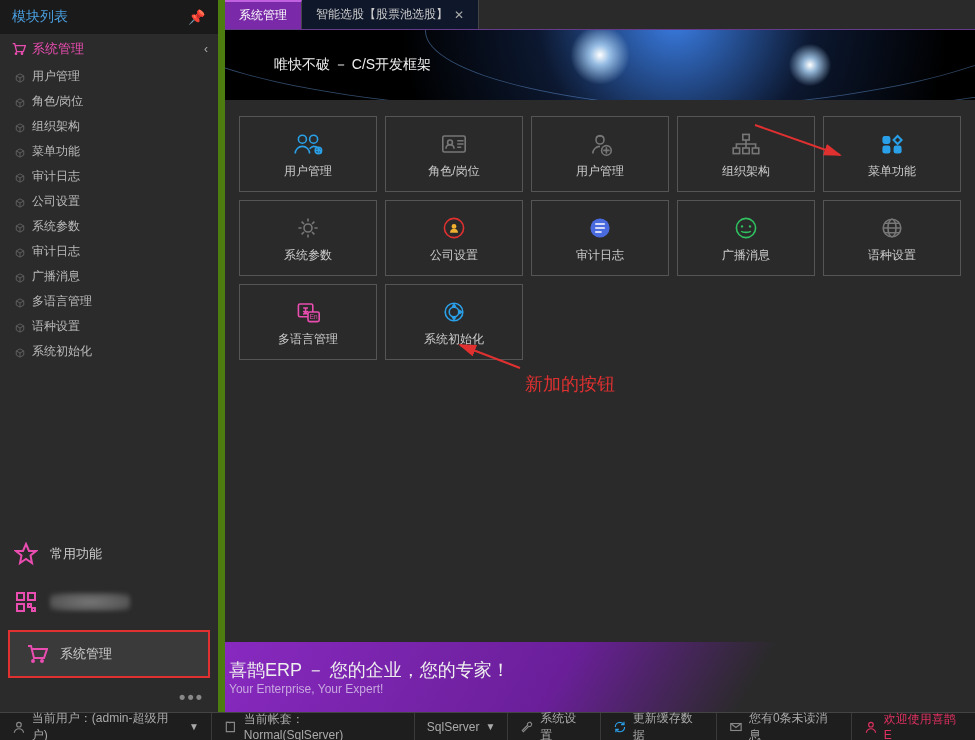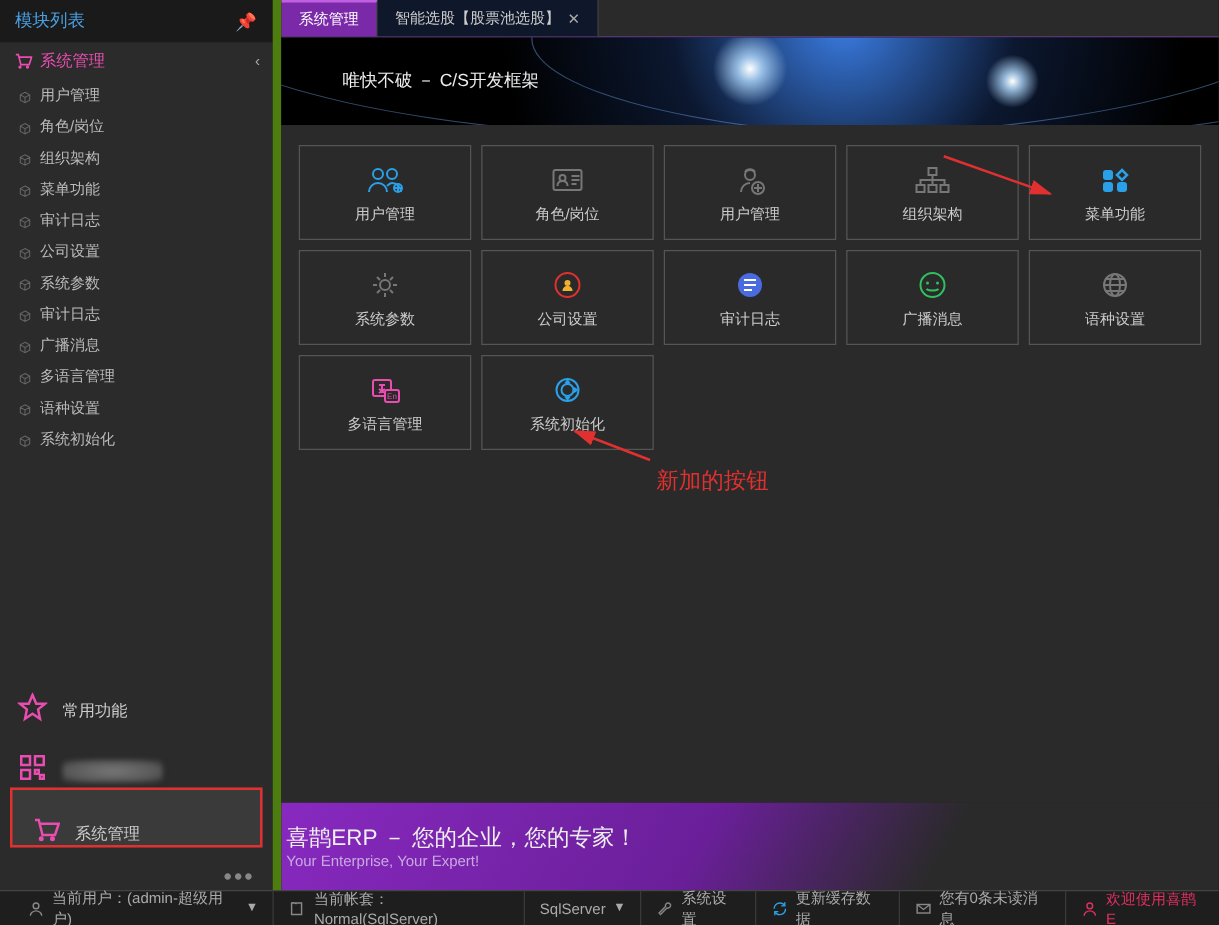--- a/index.html
+++ b/index.html
@@ -17,21 +17,21 @@
 
 #sidebar-top { flex: 1; overflow: auto; background: #2b2b2b; }
 .side-section-header { height: 30px; display: flex; align-items: center; padding: 0 10px; color: #e94db0; font-size: 13px; gap: 6px; }
 .side-section-header .chev { margin-left: auto; color: #aaa; font-size: 12px; }
 
 .side-item { height: 25px; display: flex; align-items: center; padding-left: 14px; font-size: 12px; color: #bbb; gap: 6px; }
 .side-item .cube { width: 12px; height: 10px; position: relative; }
 .cube svg { width: 12px; height: 10px; }
 
 #sidebar-bottom { background: #2b2b2b; }
-.side-panel-row { height: 48px; display: flex; align-items: flex-end; padding: 0 14px; gap: 12px; font-size: 13px; color: #ccc; }
+.side-panel-row { height: 48px; display: flex; align-items: center; padding: 0 14px; gap: 12px; font-size: 13px; color: #ccc; }
 .side-panel-row svg { width: 24px; height: 24px; }
 .side-panel-row.highlighted { border: 2px solid #e03030; background: #3a3a3a; margin: 4px 8px; }
 .side-panel-row.dots { justify-content: flex-end; color: #888; font-size: 18px; letter-spacing: 2px; height: 30px; font-weight:bold; }
 .smudge { width: 80px; height: 18px; background: radial-gradient(ellipse at center, #777 0%, #555 70%, transparent 100%); filter: blur(2px); border-radius: 4px; }
 
 
 #right { flex: 1; display: flex; flex-direction: column; background: #222; min-width: 0; }
 
 
 #tabs { height: 30px; background: #2a2a2a; display: flex; border-bottom: 1px solid #663a8a; }
@@ -58,21 +58,21 @@
 
 .arrow-svg { position: absolute; pointer-events: none; }
 .annot { position: absolute; color: #e03030; font-size: 18px; }
 
 
 #footer-banner { height: 70px; background: linear-gradient(120deg, #8829c0 0%, #6a1f99 45%, #2a2a2a 70%); display: flex; flex-direction: column; justify-content: center; padding-left: 4px; color: #eee; }
 #footer-banner .t1 { font-size: 18px; }
 #footer-banner .t2 { font-size: 12px; color: #c8a8e0; }
 
 
-#status { height: 28px; background: #1e1e1e; display: flex; align-items: center; color: #aaa; font-size: 12px; border-top: 1px solid #444; padding-left: 10px; }
+#status { height: 28px; background: #1e1e1e; display: flex; align-items: center; color: #aaa; font-size: 12px; border-top: 1px solid #444; }
 .status-seg { padding: 0 12px; height: 100%; display: flex; align-items: center; gap: 6px; border-right: 1px solid #3a3a3a; }
 .status-seg svg { width: 14px; height: 14px; }
 .status-seg.pink { color: #e03060; }
 .status-seg .caret { font-size: 10px; }
 </style>
 </head>
 <body>
 
 <div id="app">
   <div id="main-row">

